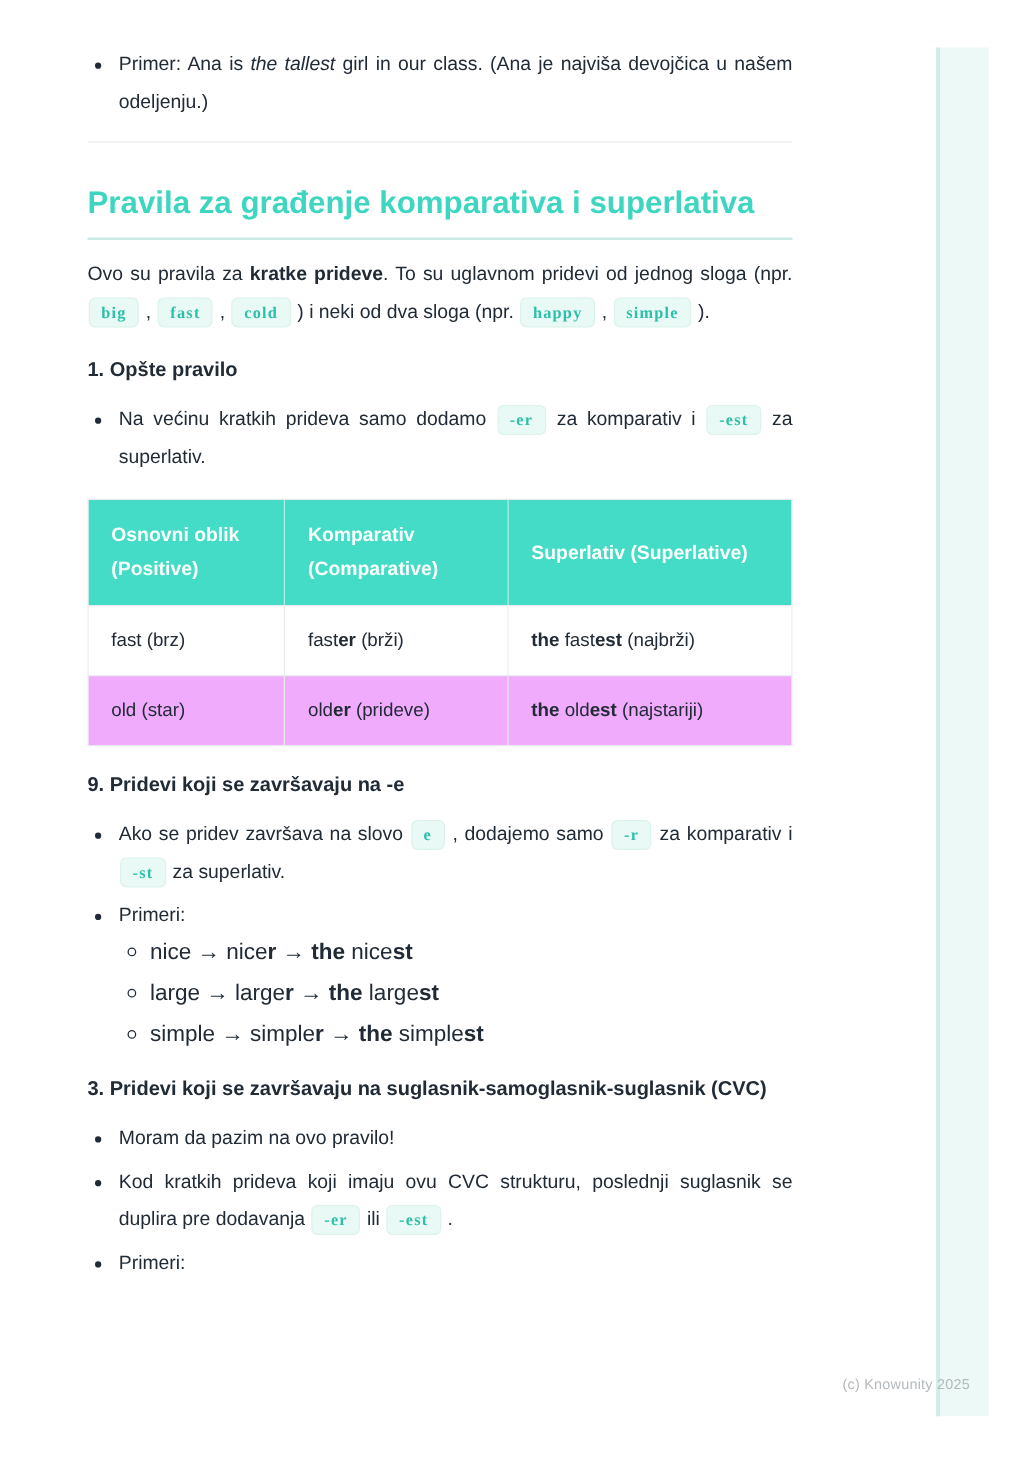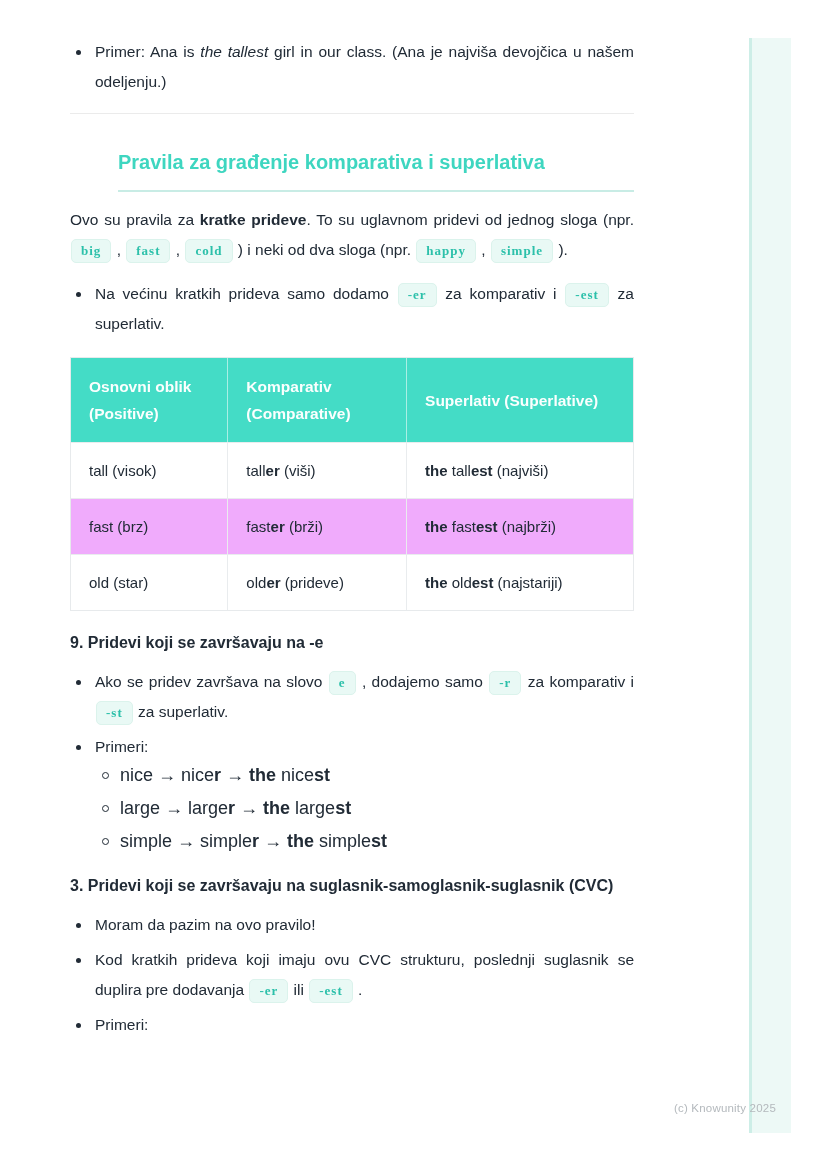--- a/index.html
+++ b/index.html
@@ -70,27 +70,26 @@
     border: 1.5px solid #212b36;
   }
   .intro { margin-top: 37px; }
   hr.divider {
     border: none;
     border-top: 1px solid #ebebeb;
     margin-top: 16px;
   }
   h1.page-title {
     margin-top: 26px;
-    font-size: 20px;
+    font-size: 25px;
     line-height: 44px;
     font-weight: bold;
     color: #3ed6c0;
     padding-bottom: 6px;
     border-bottom: 2px solid #c8ece5;
-    margin-left: 48px;
   }
   p.lead {
     margin-top: 13px;
     font-size: 15.5px;
     line-height: 30px;
     text-align: justify;
   }
   h3.section-title {
     margin-top: 22px;
     font-size: 16px;
@@ -162,38 +161,34 @@
     <ul class="bullets intro">
       <li><span>Primer: Ana is </span><span class="i">the tallest</span><span> girl in our class. (Ana je najviša devojčica u našem odeljenju.)</span></li>
     </ul>
 
     <hr class="divider">
 
     <h1 class="page-title">Pravila za građenje komparativa i superlativa</h1>
 
     <p class="lead"><span>Ovo su pravila za </span><span class="b">kratke prideve</span><span>. To su uglavnom pridevi od jednog sloga (npr. </span><code class="code">big</code><span> , </span><code class="code">fast</code><span> , </span><code class="code">cold</code><span> ) i neki od dva sloga (npr. </span><code class="code">happy</code><span> , </span><code class="code">simple</code><span> ).</span></p>
 
+    <h3 class="section-title">1. Opšte pravilo</h3>
     <ul class="bullets after-h3">
       <li><span>Na većinu kratkih prideva samo dodamo </span><code class="code">-er</code><span> za komparativ i </span><code class="code">-est</code><span> za superlativ.</span></li>
     </ul>
 
     <table class="cmp">
       <thead>
         <tr>
           <th class="col1">Osnovni oblik (Positive)</th>
           <th class="col2">Komparativ (Comparative)</th>
           <th class="col3">Superlativ (Superlative)</th>
         </tr>
       </thead>
       <tbody>
-        <tr>
-          <td><span>tall (visok)</span></td>
-          <td><span>tall</span><span class="b">er</span><span> (viši)</span></td>
-          <td><span class="b">the</span><span> tall</span><span class="b">est</span><span> (najviši)</span></td>
-        </tr>
         <tr>
           <td><span>fast (brz)</span></td>
           <td><span>fast</span><span class="b">er</span><span> (brži)</span></td>
           <td><span class="b">the</span><span> fast</span><span class="b">est</span><span> (najbrži)</span></td>
         </tr>
         <tr>
           <td><span>old (star)</span></td>
           <td><span>old</span><span class="b">er</span><span> (prideve)</span></td>
           <td><span class="b">the</span><span> old</span><span class="b">est</span><span> (najstariji)</span></td>
         </tr>

